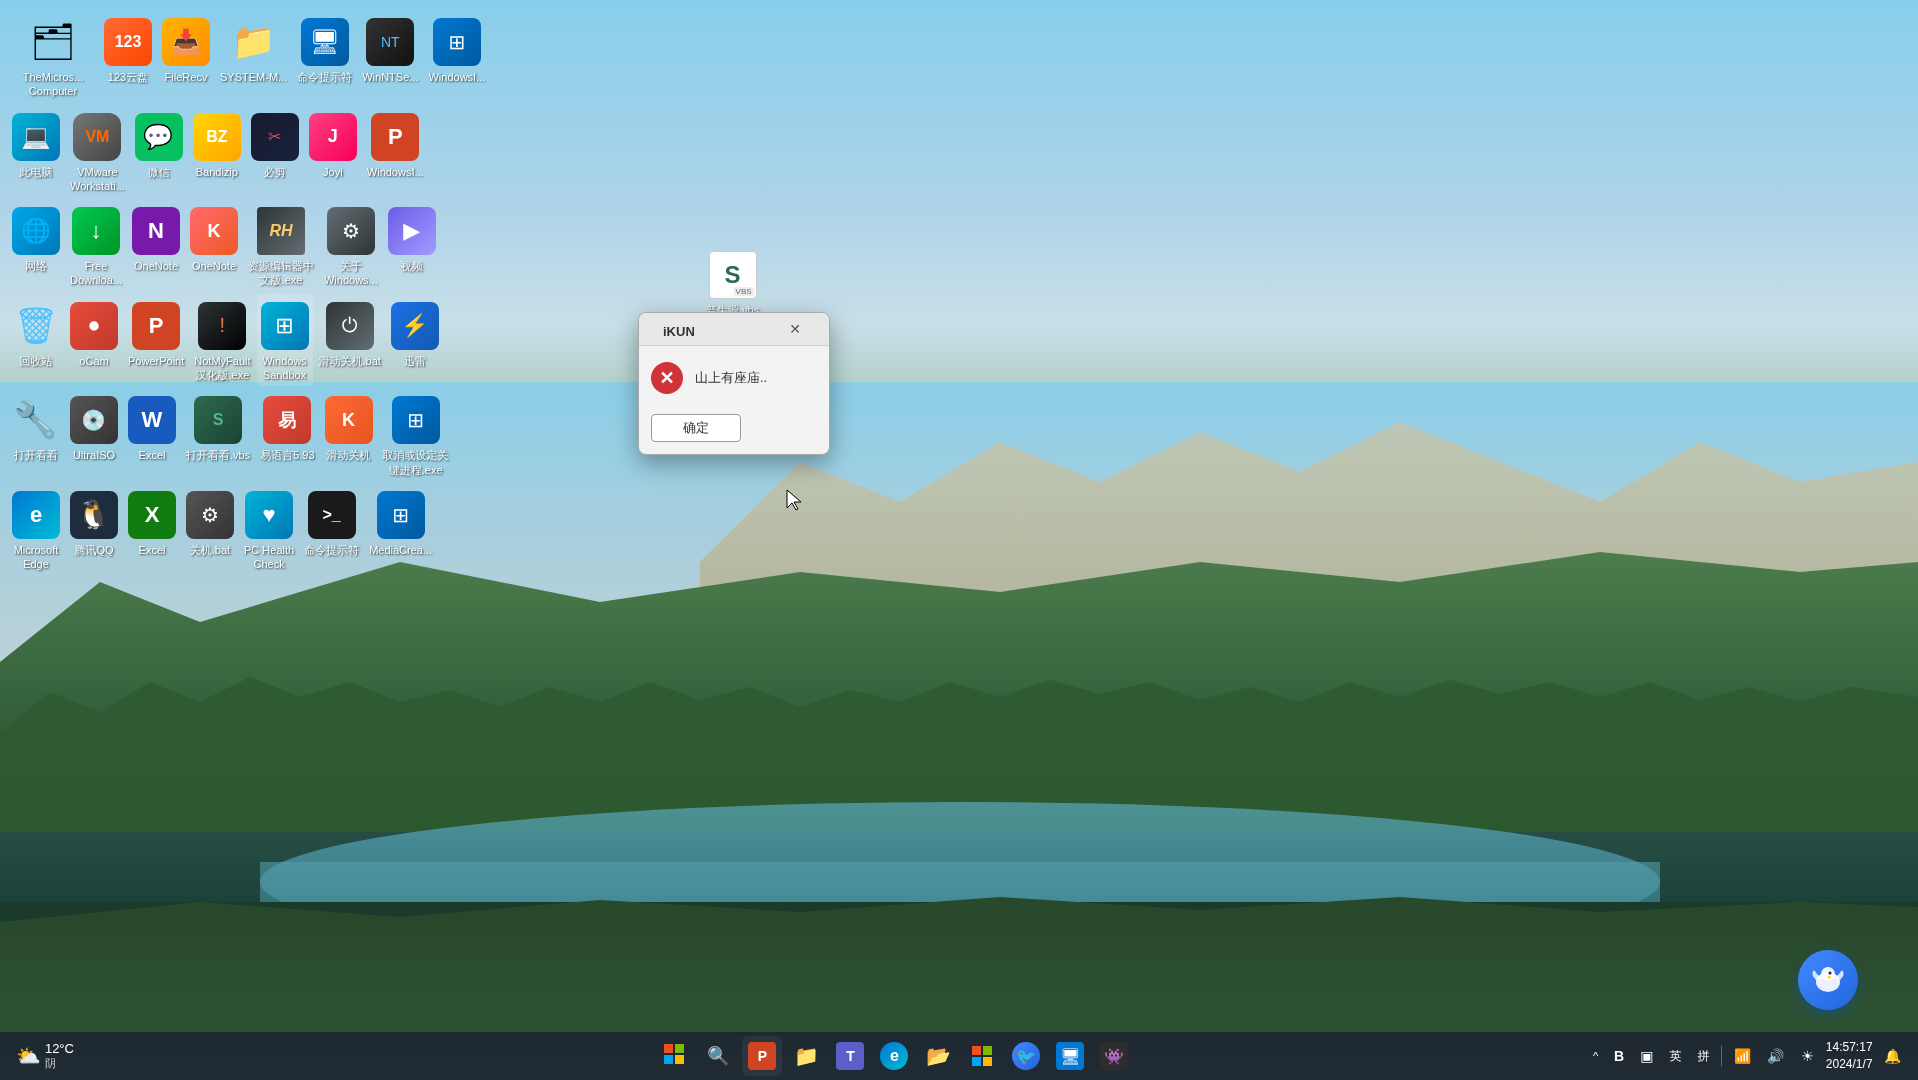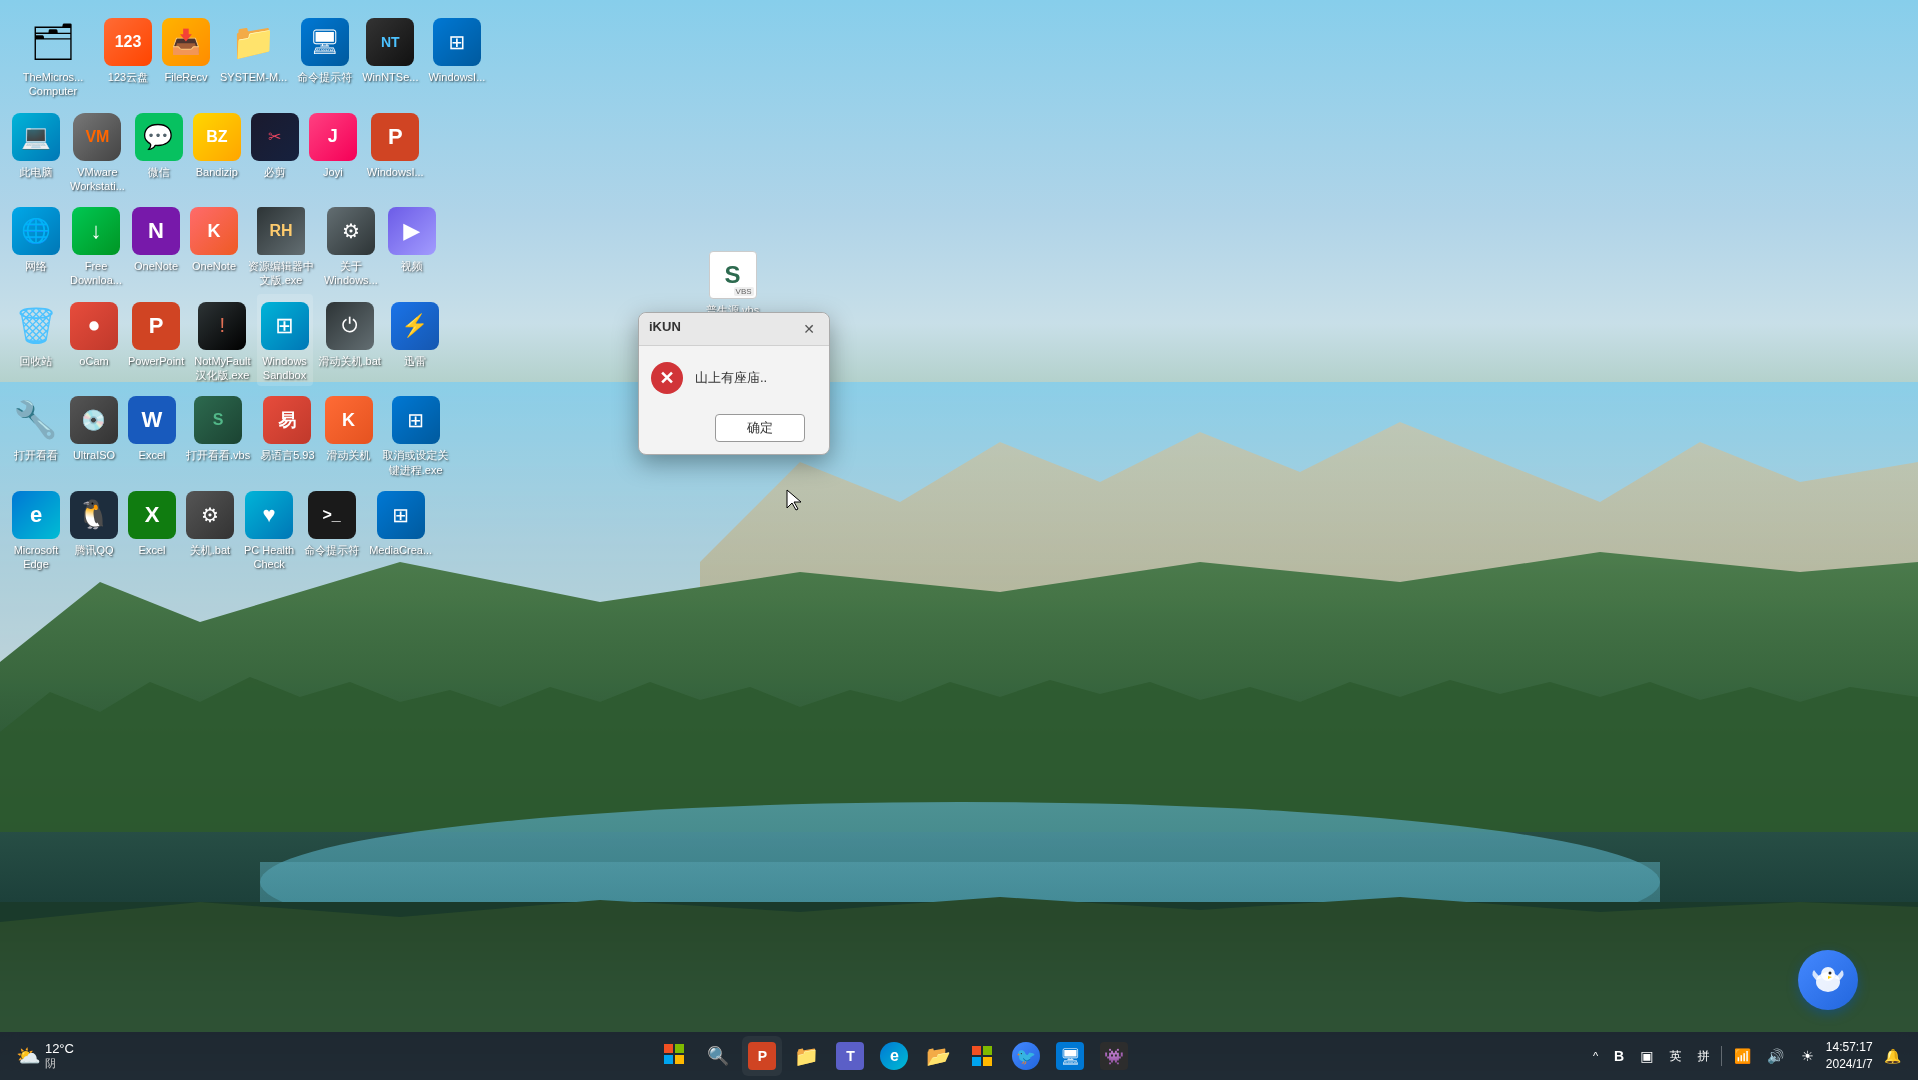--- a/index.html
+++ b/index.html
@@ -151,23 +151,23 @@
       background: #f3f3f3;
       border: 1px solid #aaa;
       border-radius: 8px;
       box-shadow: 0 8px 24px rgba(0,0,0,0.35);
       pointer-events: all;
       overflow: hidden;
     }
 
     .dialog-titlebar {
       background: #e8e8e8;
-      padding: 6px 10px;
-      display: flex;
-      align-items: flex-start;
+      padding: 6px 24px;
+      display: flex;
+      align-items: flex-end;
       justify-content: space-between;
       border-bottom: 1px solid #d0d0d0;
       border-radius: 8px 8px 0 0;
     }
 
     .dialog-title {
       font-size: 13px;
       font-weight: 600;
       color: #333;
     }
@@ -204,23 +204,23 @@
       font-weight: bold;
       flex-shrink: 0;
     }
 
     .dialog-message {
       font-size: 13px;
       color: #333;
     }
 
     .dialog-footer {
-      padding: 8px 24px 12px;
-      display: flex;
-      justify-content: flex-end;
+      padding: 8px 12px 12px;
+      display: flex;
+      justify-content: flex-start;
     }
 
     .dialog-ok-btn {
       width: 90px;
       height: 28px;
       background: white;
       border: 1px solid #999;
       border-radius: 4px;
       cursor: pointer;
       font-size: 13px;
@@ -282,21 +282,21 @@
     .icon-box.vmware { background: linear-gradient(135deg, #777, #444); color: #ff6600; border-radius: 12px; }
     .icon-box.wechat { background: #07c160; color: white; border-radius: 8px; }
     .icon-box.bandizip { background: linear-gradient(135deg, #ffd700, #ffa500); color: white; border-radius: 8px; }
     .icon-box.biyao { background: linear-gradient(135deg, #1a1a2e, #16213e); color: #e94560; border-radius: 8px; }
     .icon-box.joyi { background: linear-gradient(135deg, #ff4081, #f50057); color: white; border-radius: 8px; }
     .icon-box.ppt-icon { background: #d04423; color: white; border-radius: 8px; }
     .icon-box.network { background: linear-gradient(135deg, #00a8e8, #0077b6); color: white; border-radius: 8px; }
     .icon-box.freedl { background: linear-gradient(135deg, #00c853, #009624); color: white; border-radius: 8px; }
     .icon-box.onenote { background: #7719aa; color: white; border-radius: 8px; }
     .icon-box.kwmusic { background: linear-gradient(135deg, #ff6b6b, #ee5a24); color: white; border-radius: 8px; }
-    .icon-box.resed { background: linear-gradient(135deg, #2d3436, #636e72); color: #fdcb6e; border-radius: 4px; }
+    .icon-box.resed { background: linear-gradient(135deg, #2d3436, #636e72); color: #fdcb6e; border-radius: 4px; font-style: italic; }
     .icon-box.about-win { background: linear-gradient(135deg, #636e72, #2d3436); color: white; border-radius: 8px; }
     .icon-box.video { background: linear-gradient(135deg, #6c5ce7, #a29bfe); color: white; border-radius: 8px; }
     .icon-box.recycle { background: none; color: #4cc2ff; }
     .icon-box.ocam { background: linear-gradient(135deg, #e74c3c, #c0392b); color: white; border-radius: 8px; }
     .icon-box.ppw { background: #d04423; color: white; border-radius: 8px; }
     .icon-box.notmyfault { background: linear-gradient(135deg, #2d3436, #000); color: #e17055; border-radius: 8px; }
     .icon-box.winsandbox2 { background: linear-gradient(135deg, #00b4d8, #0077b6); color: white; border-radius: 8px; }
     .icon-box.shutdown { background: linear-gradient(135deg, #2d3436, #636e72); color: white; border-radius: 8px; }
     .icon-box.xunlei { background: linear-gradient(135deg, #1a73e8, #1557b0); color: #ffcc02; border-radius: 8px; }
     .icon-box.ctrl-panel { background: none; }
@@ -413,21 +413,21 @@
         </div>
       <span class="icon-label">SYSTEM-M...</span>
     </div>
     <div class="desktop-icon">
       <div class="icon-box rdp">
           <span>🖥</span>
         </div>
       <span class="icon-label">命令提示符</span>
     </div>
     <div class="desktop-icon">
-      <div class="icon-box winnt" style="font-size:14px;font-weight:bold;">NT</div>
+      <div class="icon-box winnt" style="font-size:14px;font-weight:normal;">NT</div>
       <span class="icon-label">WinNTSe...</span>
     </div>
     <div class="desktop-icon">
       <div class="icon-box winsand" style="font-size:20px;">⊞</div>
       <span class="icon-label">WindowsI...</span>
     </div>
   </div>
 
   <div style="display:flex;gap:2px;margin-bottom:2px;">
     <div class="desktop-icon">

